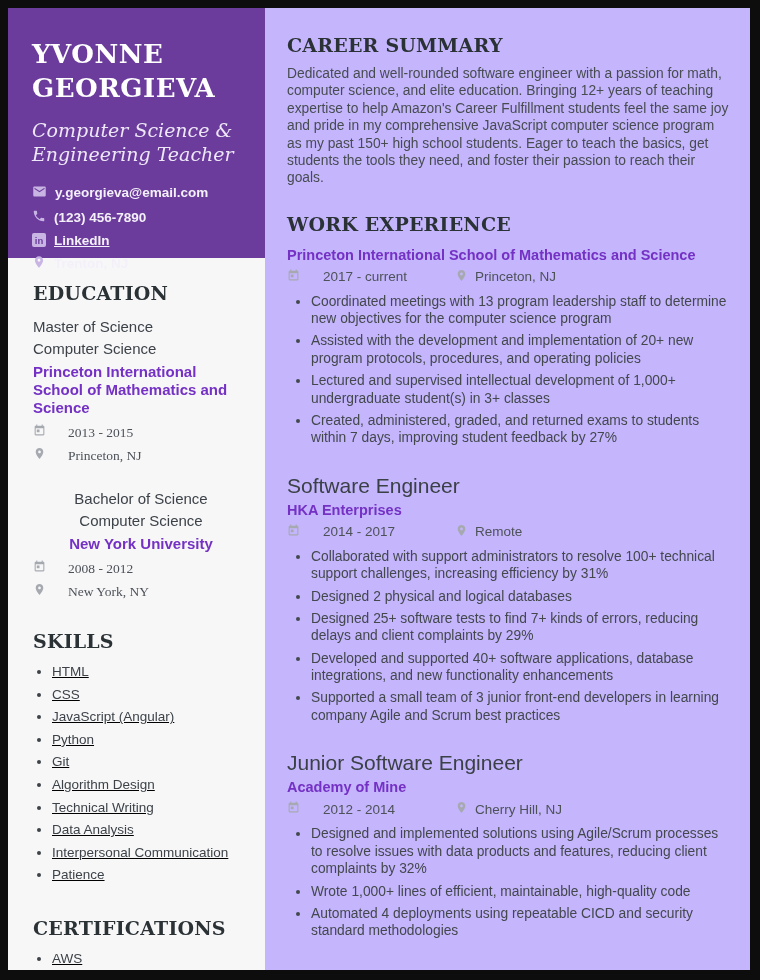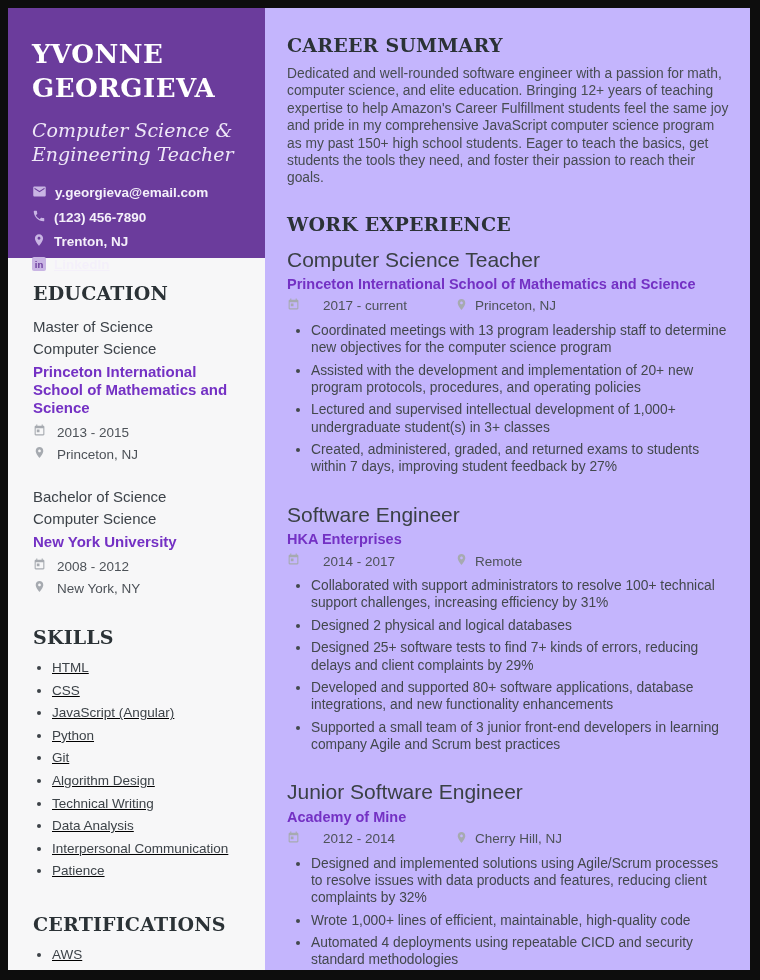--- a/index.html
+++ b/index.html
@@ -52,24 +52,24 @@
     display:flex;align-items:center;justify-content:center;line-height:1;
   }
   a.contact-link{color:var(--hero-text);text-decoration:underline;cursor:pointer;}
   .side-body{padding:24px 16px 0 25px;}
   .section-h{
     font-family:"DejaVu Serif","Liberation Serif",serif;
     font-weight:bold;font-size:19px;color:var(--heading-dark);
     letter-spacing:0.2px;
   }
   .edu-item{margin-top:12px;}
-  .edu-item + .edu-item{margin-top:24px;}
+  .edu-item + .edu-item{margin-top:24px;text-align:center;}
   .edu-degree,.edu-field{font-size:15px;color:#3c4248;line-height:1.45;}
   .edu-school{font-size:15px;font-weight:bold;color:var(--link-purple);line-height:1.22;margin:3px 0 7px;}
-  .meta-row{display:flex;align-items:center;gap:11px;font-size:13.5px;color:#4d5258;margin-bottom:6px;}
+  .meta-row{display:flex;align-items:center;gap:22px;font-size:13.5px;color:#4d5258;margin-bottom:6px;font-family:Liberation Serif, serif;}
   .meta-row svg{fill:var(--muted-icon);flex:0 0 auto;}
   .side-list{margin:10px 0 0 19px;text-decoration:underline;}
   .side-list li{font-size:13.5px;color:#3d4348;line-height:1.45;margin-bottom:3px;}
   .skills-block{margin-top:30px;}
   .certs-block{margin-top:32px;}
   
   .main{flex:1;background:#c4b5fd;padding:26px 18px 0 22px;}
   .summary-text{
     font-size:13.8px;line-height:1.26;color:var(--body-text);
     margin-top:9px;max-width:460px;
@@ -108,30 +108,30 @@
         </div>
         <div class="contact-row">
           <span>
             <svg class="hero-ic" width="14" height="14" viewBox="0 0 24 24">
                 <path d="M6.62 10.79c1.44 2.83 3.76 5.14 6.59 6.59l2.2-2.2c.27-.27.67-.36 1.02-.24 1.12.37 2.33.57 3.57.57.55 0 1 .45 1 1V20c0 .55-.45 1-1 1-9.39 0-17-7.61-17-17 0-.55.45-1 1-1h3.5c.55 0 1 .45 1 1 0 1.25.2 2.45.57 3.57.11.35.03.74-.25 1.02l-2.2 2.2z"></path>
               </svg>
           </span>
           <span>(123) 456-7890</span>
         </div>
         <div class="contact-row">
-          <span>
-            <svg class="hero-ic" width="14" height="14" viewBox="0 0 24 24">
-                <path d="M12 2C8.13 2 5 5.13 5 9c0 5.25 7 13 7 13s7-7.75 7-13c0-3.87-3.13-7-7-7zm0 9.5c-1.38 0-2.5-1.12-2.5-2.5s1.12-2.5 2.5-2.5 2.5 1.12 2.5 2.5-1.12 2.5-2.5 2.5z"></path>
-              </svg>
-          </span>
-          <span>Trenton, NJ</span>
-        </div>
-        <div class="contact-row">
           <span class="linkedin-badge">in</span>
           <a class="contact-link">LinkedIn</a>
+        </div>
+        <div class="contact-row">
+          <span>
+            <svg class="hero-ic" width="14" height="14" viewBox="0 0 24 24">
+                <path d="M12 2C8.13 2 5 5.13 5 9c0 5.25 7 13 7 13s7-7.75 7-13c0-3.87-3.13-7-7-7zm0 9.5c-1.38 0-2.5-1.12-2.5-2.5s1.12-2.5 2.5-2.5 2.5 1.12 2.5 2.5-1.12 2.5-2.5 2.5z"></path>
+              </svg>
+          </span>
+          <span>Trenton, NJ</span>
         </div>
       </div>
     </div>
 
     <div class="side-body">
 
       <h2 class="section-h">EDUCATION</h2>
 
       <div class="edu-item">
         <div class="edu-degree">Master of Science</div>
@@ -207,21 +207,20 @@
   </aside>
 
   <main class="main">
 
     <h2 class="section-h">CAREER SUMMARY</h2>
     <p class="summary-text">Dedicated and well-rounded software engineer with a passion for math, computer science, and elite education. Bringing 12+ years of teaching expertise to help Amazon's Career Fulfillment students feel the same joy and pride in my comprehensive JavaScript computer science program as my past 150+ high school students. Eager to teach the basics, get students the tools they need, and foster their passion to reach their goals.</p>
 
     <h2 class="section-h we-heading">WORK EXPERIENCE</h2>
 
     <section class="job">
-      <div class="job-title">Computer Science Teacher</div>
       <div class="job-company">Princeton International School of Mathematics and Science</div>
       <div class="job-meta">
         <span class="date-part">
           <span>
             <svg width="13" height="13" viewBox="0 0 24 24">
                 <path d="M19 3h-1V1h-2v2H8V1H6v2H5c-1.11 0-1.99.9-1.99 2L3 19c0 1.1.89 2 2 2h14c1.1 0 2-.9 2-2V5c0-1.1-.9-2-2-2zm0 16H5V8h14v11zM7 10h5v5H7z"></path>
               </svg>
           </span>
           <span>2017 - current</span>
         </span>
@@ -262,21 +261,21 @@
               </svg>
           </span>
           <span>Remote</span>
         </span>
       </div>
       <ul class="job-bullets">
 
       <li>Collaborated with support administrators to resolve 100+ technical support challenges, increasing efficiency by 31%</li>
           <li>Designed 2 physical and logical databases</li>
           <li>Designed 25+ software tests to find 7+ kinds of errors, reducing delays and client complaints by 29%</li>
-          <li>Developed and supported 80+ software applications, database integrations, and new functionality enhancements</li>
+          <li>Developed and supported 40+ software applications, database integrations, and new functionality enhancements</li>
           <li>Supported a small team of 3 junior front-end developers in learning company Agile and Scrum best practices</li>
         </ul>
     </section>
 
     <section class="job">
       <div class="job-title">Junior Software Engineer</div>
       <div class="job-company">Academy of Mine</div>
       <div class="job-meta">
         <span class="date-part">
           <span>

